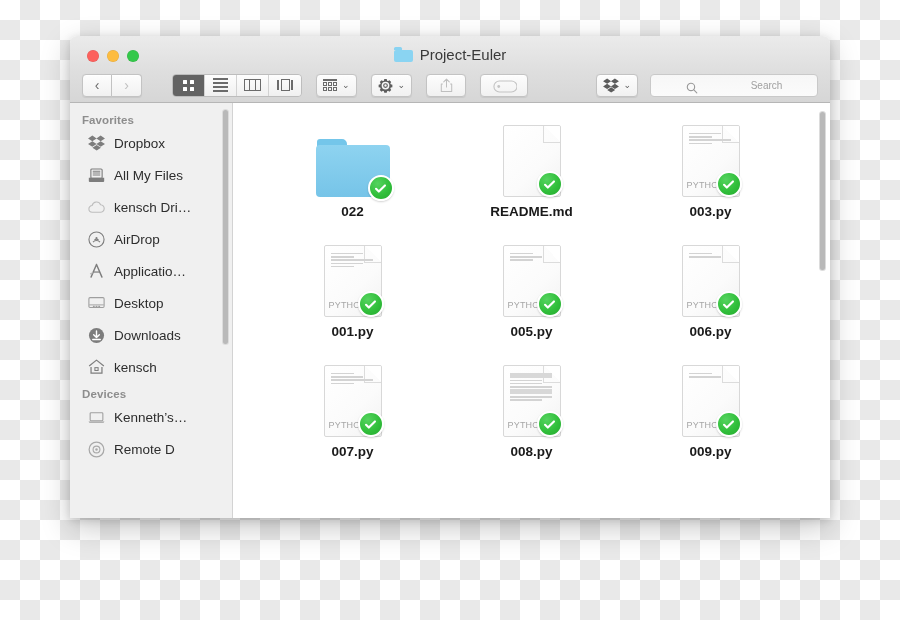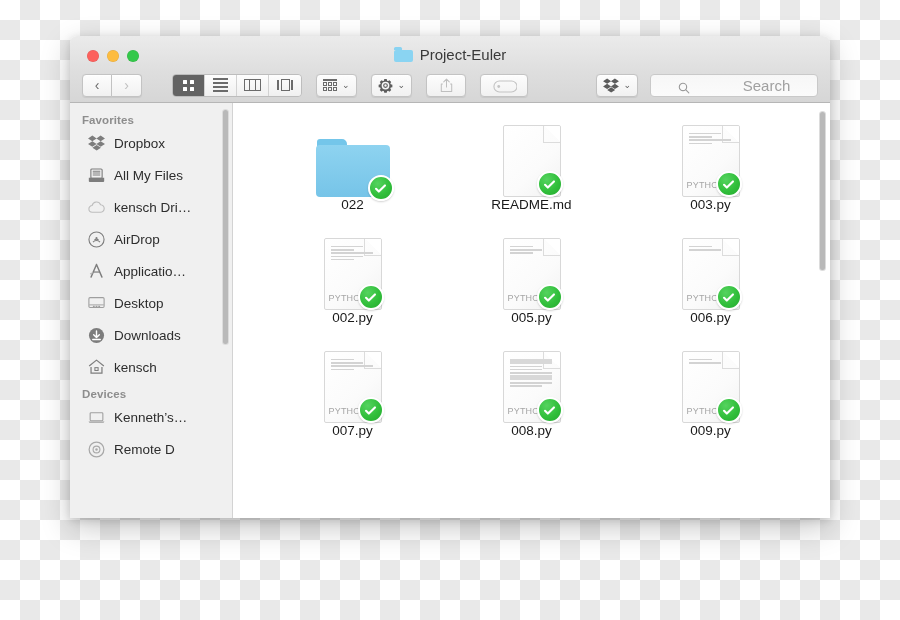--- a/index.html
+++ b/index.html
@@ -182,21 +182,21 @@
     background: linear-gradient(to bottom, #f7f7f7, #fbfbfb);
     border: 1px solid #c9c9c9;
     display: flex;
     align-items: center;
     justify-content: center;
     gap: 6px;
     box-sizing: border-box;
     margin-left: 12px;
   }
   .search-field .mag { width: 11px; height: 11px; }
-  .search-ph { font-size: 15px; color: #a0a0a0; margin-left: 48px; }
+  .search-ph { font-size: 10px; color: #a0a0a0; margin-left: 48px; }
 
   
   .win-body {
     display: flex;
     height: 416px;
     position: relative;
   }
 
   
   .sidebar {
@@ -271,24 +271,26 @@
   }
   .icon-wrap {
     width: 82px;
     height: 80px;
     position: relative;
     display: flex;
     align-items: flex-end;
     justify-content: center;
   }
   .file-label {
+    margin-top: 7px;
     font-size: 13.5px;
     color: #1a1a1a;
     text-align: center;
     white-space: nowrap;
+    font-weight: bold;
   }
 
   
   .folder-ico { width: 74px; height: 58px; position: relative; }
   .folder-ico .f-tab {
     position: absolute; left: 1px; top: 0;
     width: 30px; height: 8px;
     background: #74c6ea;
     border-radius: 3px 5px 0 0;
   }
@@ -699,21 +701,21 @@
                   <i class="short"></i>
                 </div>
               <div class="doc-type">PYTHON</div>
             </div>
             <div class="badge" style="right:10px; bottom:0px;">
               <svg width="13" height="13" viewBox="0 0 14 14">
                   <path d="M2.2 7.3l3 3 6.6-6.6" stroke="#ffffff" stroke-width="2.3" fill="none" stroke-linecap="round" stroke-linejoin="round"></path>
                 </svg>
             </div>
           </div>
-          <div class="file-label">002.py</div>
+          <div class="file-label">001.py</div>
         </div>
 
         <div class="file-cell">
           <div class="icon-wrap">
             <div class="doc-ico">
               <div class="fold"></div>
                 <div class="fold-edge"></div>
               <div class="doc-lines">
                   <i class="short"></i>
                   <i class="mid"></i>

